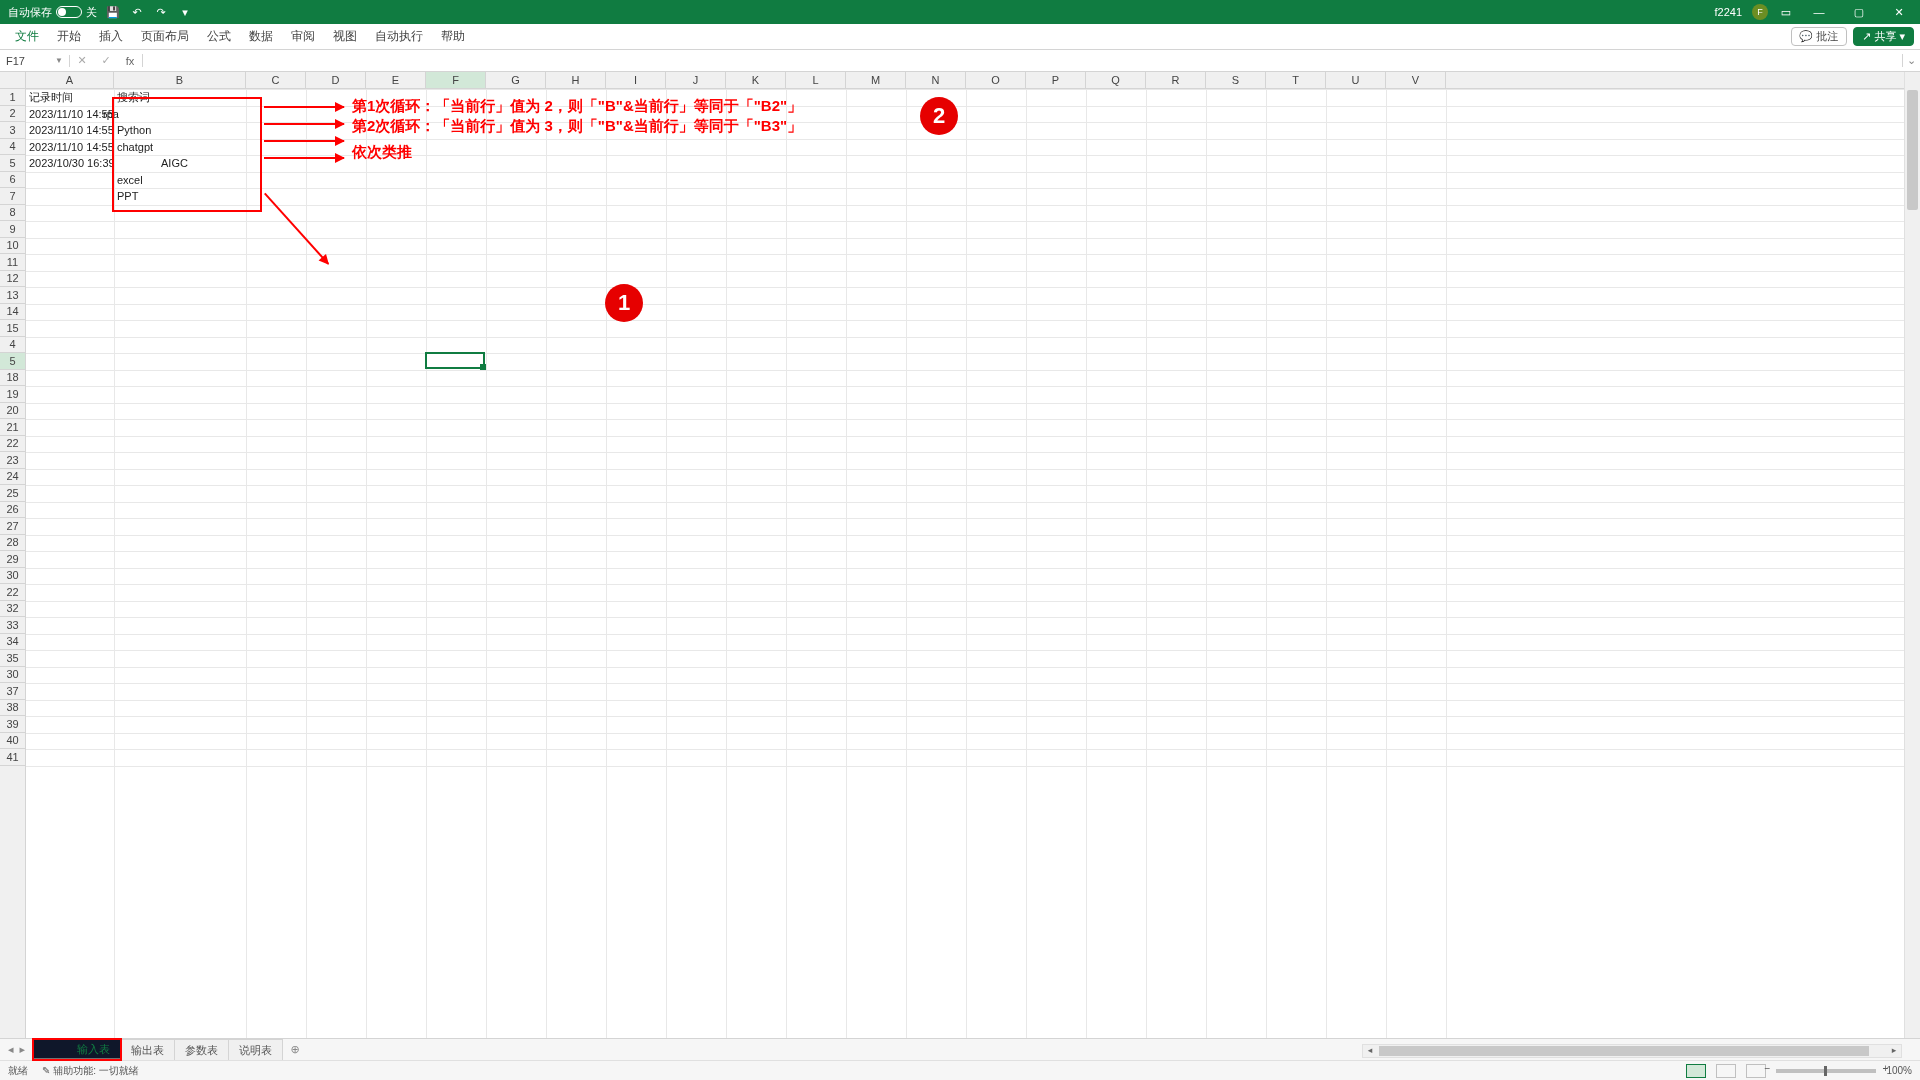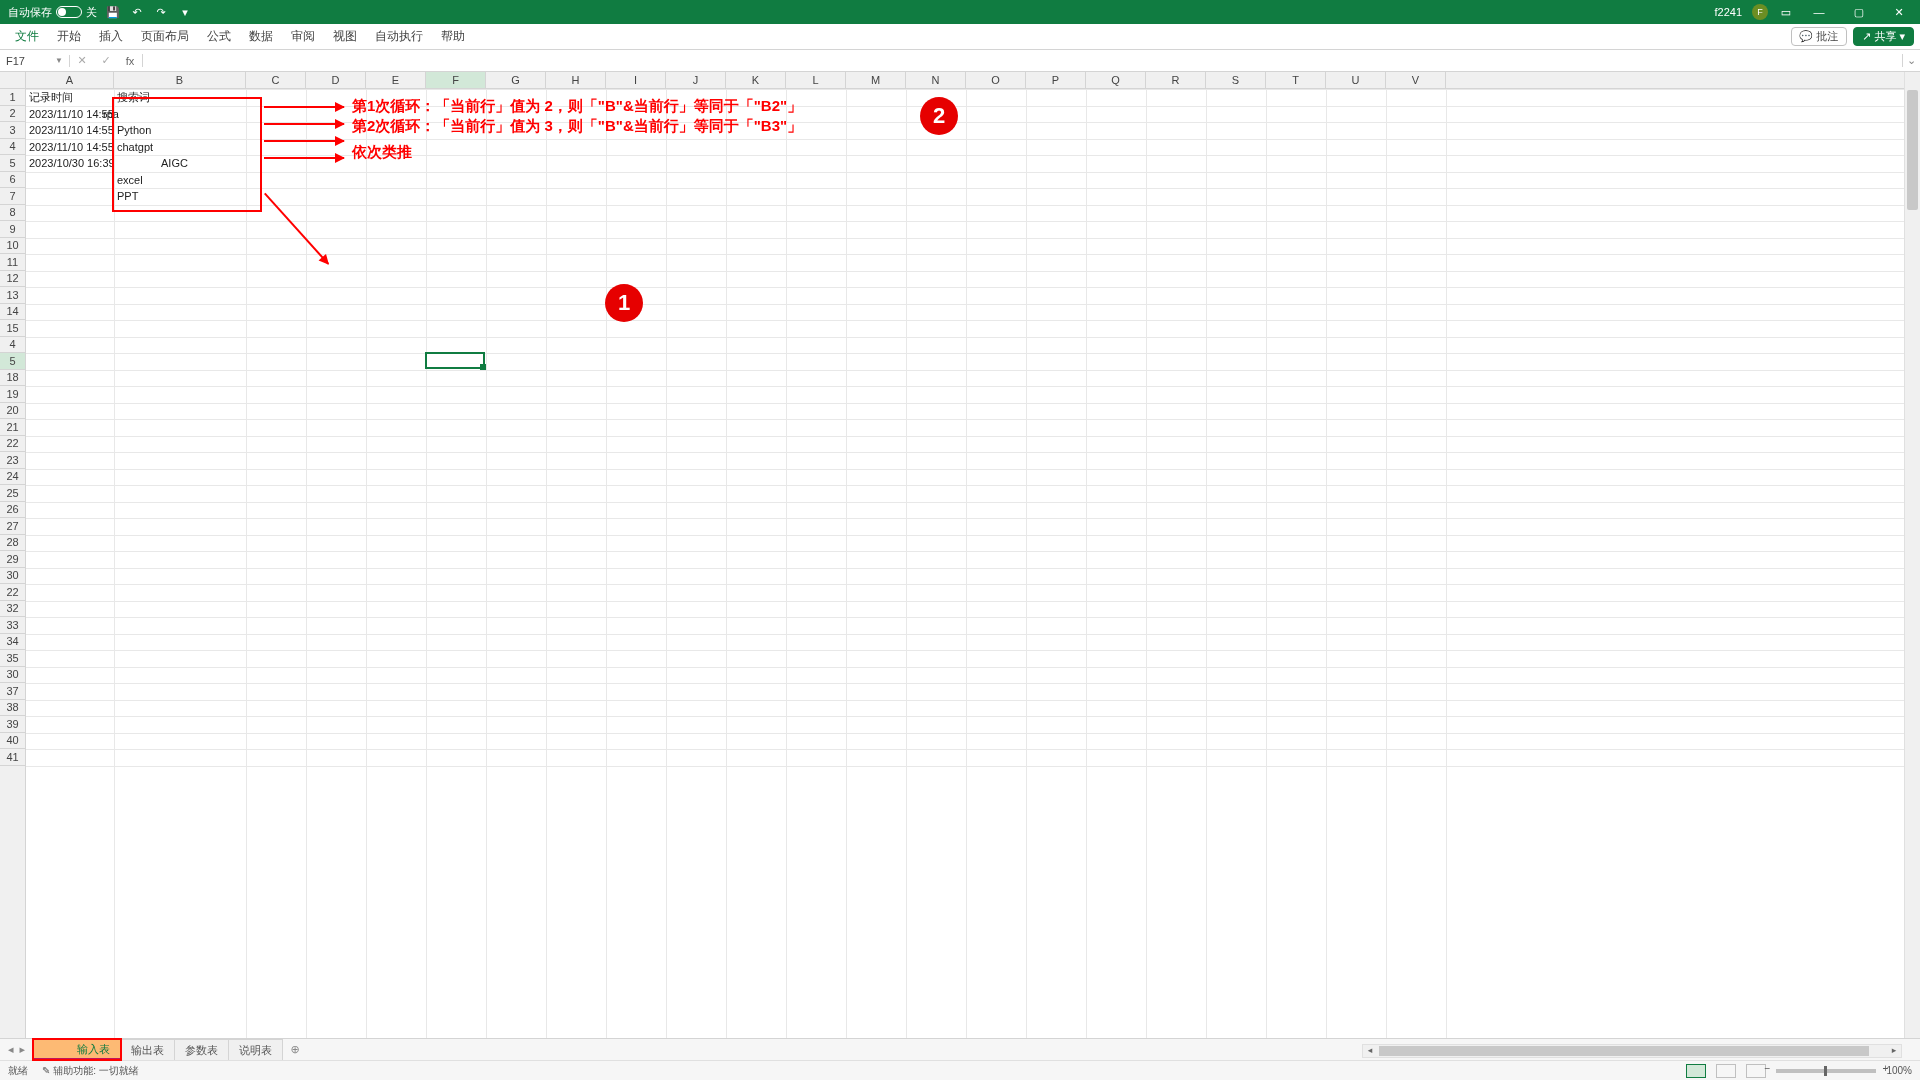--- a/index.html
+++ b/index.html
@@ -69,21 +69,21 @@
   .arrow-diag::after { content:""; position:absolute; bottom:-1px; left:-4px; border-top:10px solid #ff0000; border-left:5px solid transparent; border-right:5px solid transparent; }
   .anno-text { color: #ff0000; font-weight: 700; font-size: 15px; line-height: 20px; white-space: nowrap; }
   .anno-block { color: #ff0000; font-weight: 700; font-size: 15px; line-height: 22px; }
   .badge { width: 38px; height: 38px; border-radius: 50%; background: #e60000; color: #fff; font-weight: 700; font-size: 22px; display: flex; align-items: center; justify-content: center; }
 
   
   .sheet-bar { height: 22px; background: #f6f6f6; border-top: 1px solid #d4d4d4; display: flex; align-items: center; font-size: 11px; position: relative; }
   .sheet-nav { display: flex; gap: 6px; padding: 0 8px; color: #888; }
   .sheet-tabs { display: flex; height: 100%; }
   .stab { padding: 0 10px; border-right: 1px solid #d4d4d4; display: flex; align-items: center; cursor: pointer; color: #555; background: #f0f0f0; border-top: 1px solid #d4d4d4;}
-  .stab.active { background: #fdba74; color: #107c41; border-bottom: 2px solid #be185d; padding-left: 44px; }
+  .stab.active { background: #0f172a; color: #107c41; border-bottom: 2px solid #737373; padding-left: 44px; }
   .stab.boxed { outline: 2.5px solid #ff0000; outline-offset: -1px; z-index: 2; position: relative;}
   .stab-add { width: 24px; display: flex; align-items: center; justify-content: center; color: #888; }
   .h-scroll { position: absolute; right: 18px; bottom: 2px; height: 14px; width: 540px; background: #f0f0f0; border: 1px solid #e0e0e0; }
   .h-scroll .arrow-l, .h-scroll .arrow-r { position: absolute; width: 14px; height: 12px; top: 0; font-size: 9px; text-align: center; color: #666; }
   .h-scroll .arrow-l { left: 0; } .h-scroll .arrow-r { right: 0; }
   .h-scroll .hthumb { position: absolute; left: 16px; top: 1px; height: 10px; width: 490px; background: #c8c8c8; }
 
   
   .status-bar { height: 20px; background: #f6f6f6; border-top: 1px solid #e0e0e0; display: flex; align-items: center; font-size: 10px; color: #555; padding: 0 8px; gap: 14px; }
   .sb-right { margin-left: auto; display: flex; align-items: center; gap: 10px; }

